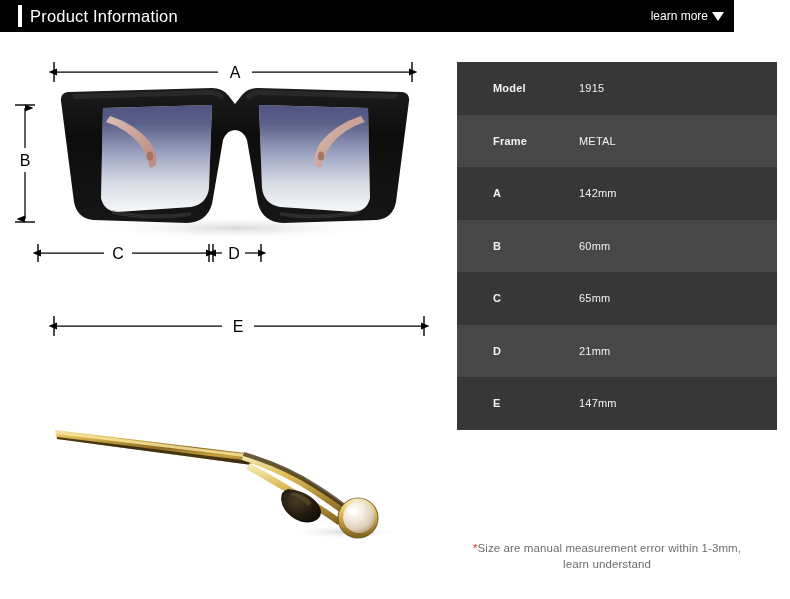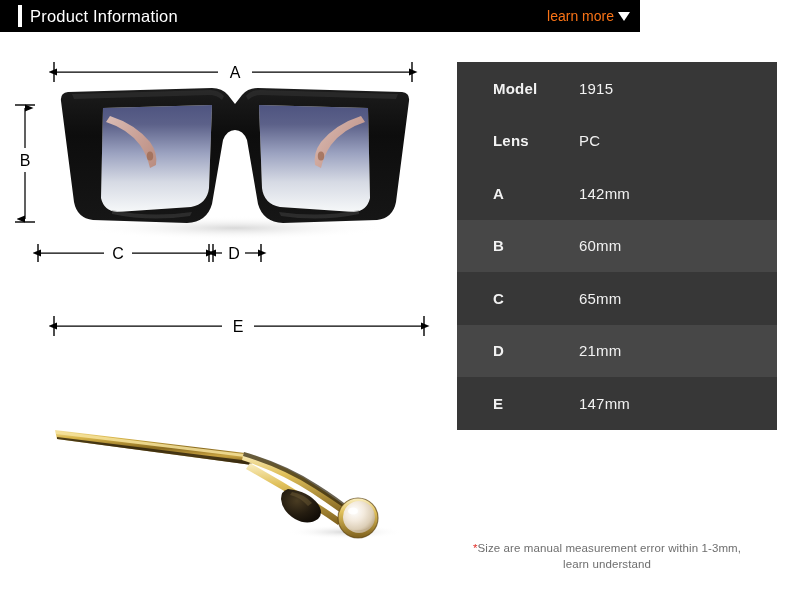--- a/index.html
+++ b/index.html
@@ -12,21 +12,21 @@
   }
   #page {
     position: relative;
     width: 790px; height: 599px;
     background: #ffffff;
   }
 
   
   #header {
     position: absolute; left: 0; top: 0;
-    width: 640px; height: 32px;
+    width: 734px; height: 32px;
     background: #000000;
   }
   #header-accent {
     position: absolute; left: 18px; top: 5px;
     width: 4px; height: 22px;
     background: #ffffff;
   }
   #header-title {
     position: absolute; left: 30px; top: 4px;
     color: #ffffff;
@@ -34,22 +34,22 @@
     letter-spacing: 0.2px;
     line-height: 24px;
     white-space: nowrap;
   }
   #learn-more {
     position: absolute; right: 10px; top: 7px;
     display: flex; align-items: center; gap: 4px;
     cursor: pointer;
   }
   #learn-more-label {
-    color: #f97316;
-    font-size: 14px;
+    color: #ffffff;
+    font-size: 12px;
     line-height: 18px;
     white-space: nowrap;
   }
   #learn-more-caret {
     display: inline-block;
     width: 0; height: 0;
     border-left: 6px solid transparent;
     border-right: 6px solid transparent;
     border-top: 9px solid #ffffff;
     margin-top: 1px;
@@ -69,21 +69,21 @@
     left: 457px; top: 62px;
     width: 320px;
     border-collapse: collapse;
     table-layout: fixed;
   }
   #spec-table tr { height: 52.5px; }
   #spec-table tr.odd  { background: #373737; }
   #spec-table tr.even { background: #474747; }
   #spec-table td {
     color: #f2f2f2;
-    font-size: 15px;
+    font-size: 11px;
     vertical-align: middle;
     padding: 0;
     border: none;
   }
   #spec-table td.key {
     width: 122px;
     padding-left: 36px;
     font-weight: 600;
     letter-spacing: 0.2px;
   }
@@ -327,23 +327,23 @@
       </g>
     </svg>
   </div>
 
   <table id="spec-table">
     <tbody>
       <tr class="odd">
         <td class="key">Model</td>
         <td class="val">1915</td>
       </tr>
-      <tr class="odd">
-        <td class="key">Lens</td>
-        <td class="val">PC</td>
+      <tr class="even">
+        <td class="key">Frame</td>
+        <td class="val">METAL</td>
       </tr>
       <tr class="odd">
         <td class="key">A</td>
         <td class="val">142mm</td>
       </tr>
       <tr class="even">
         <td class="key">B</td>
         <td class="val">60mm</td>
       </tr>
       <tr class="odd">

